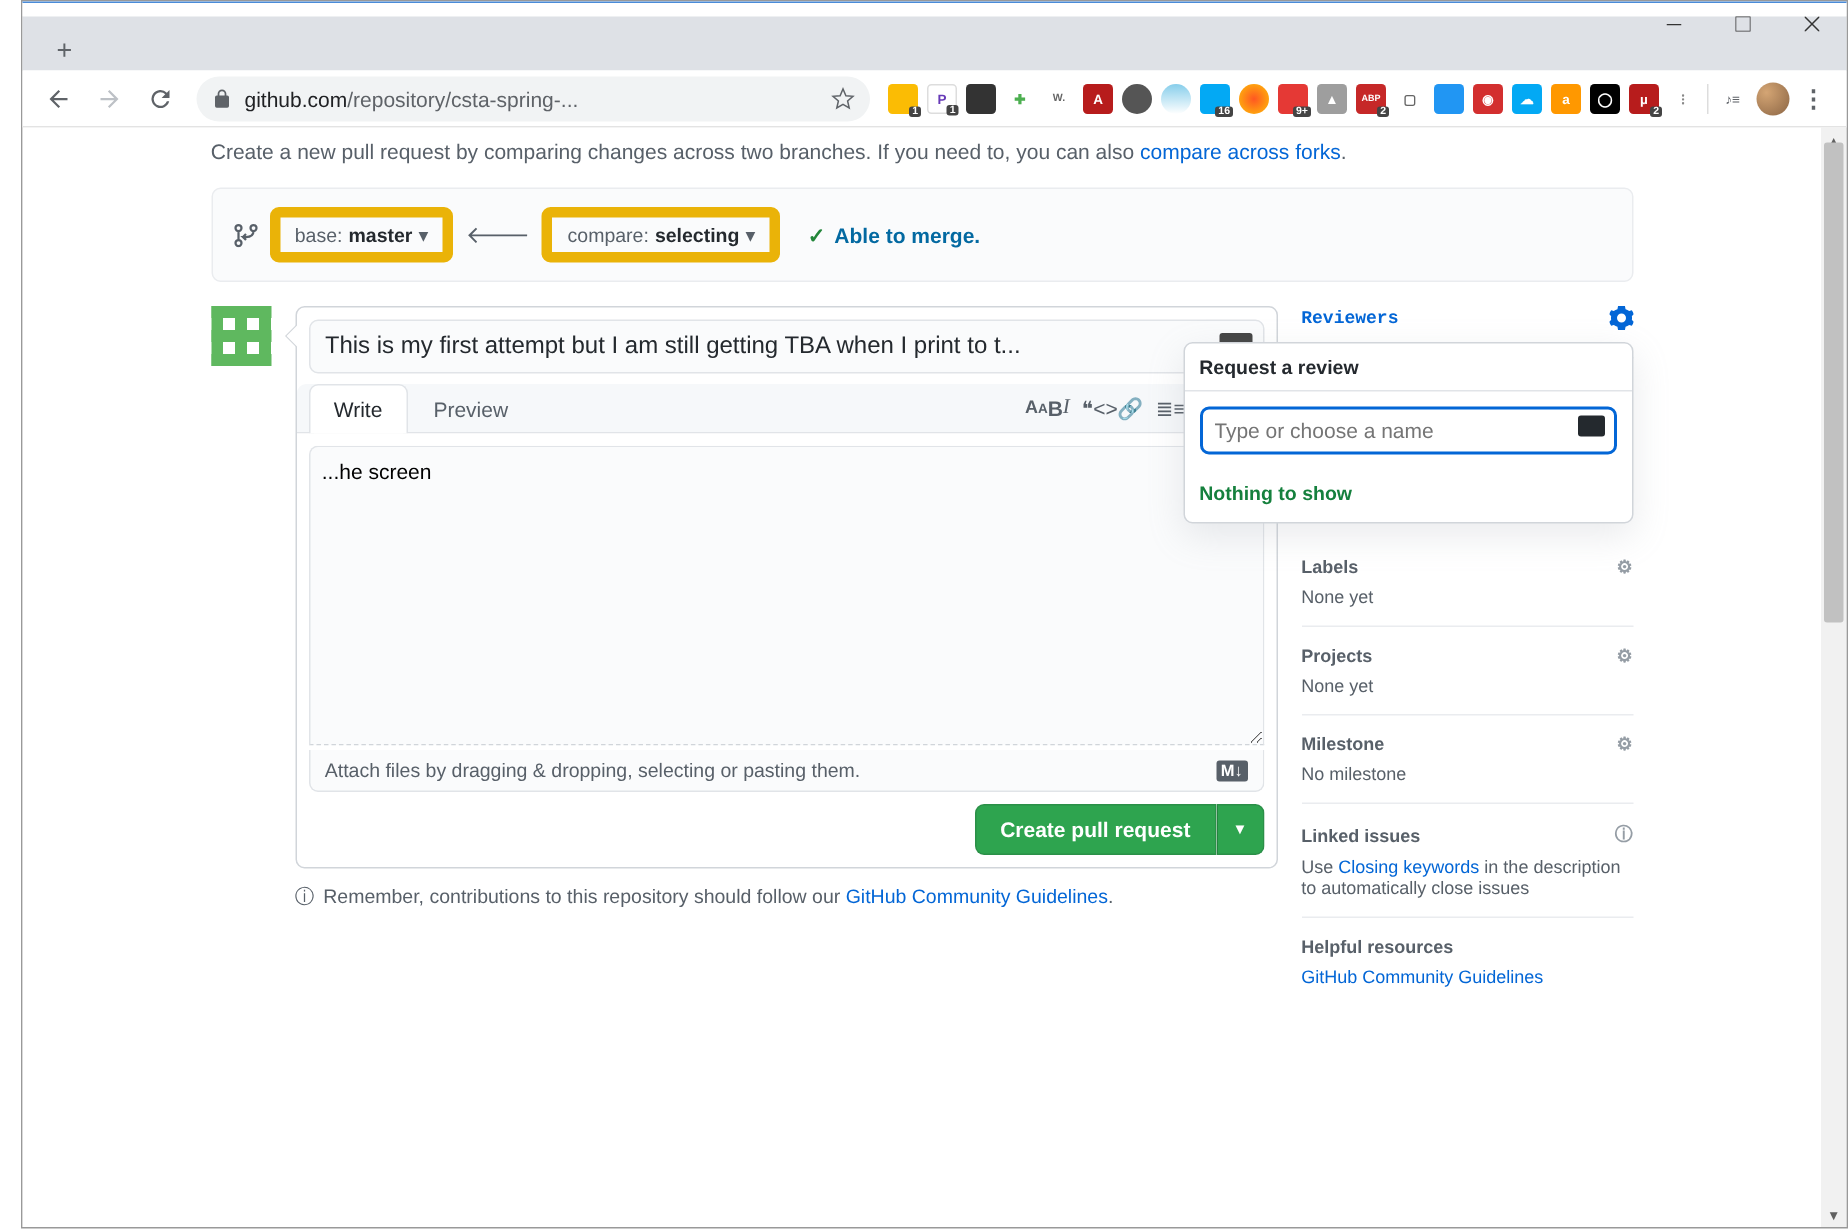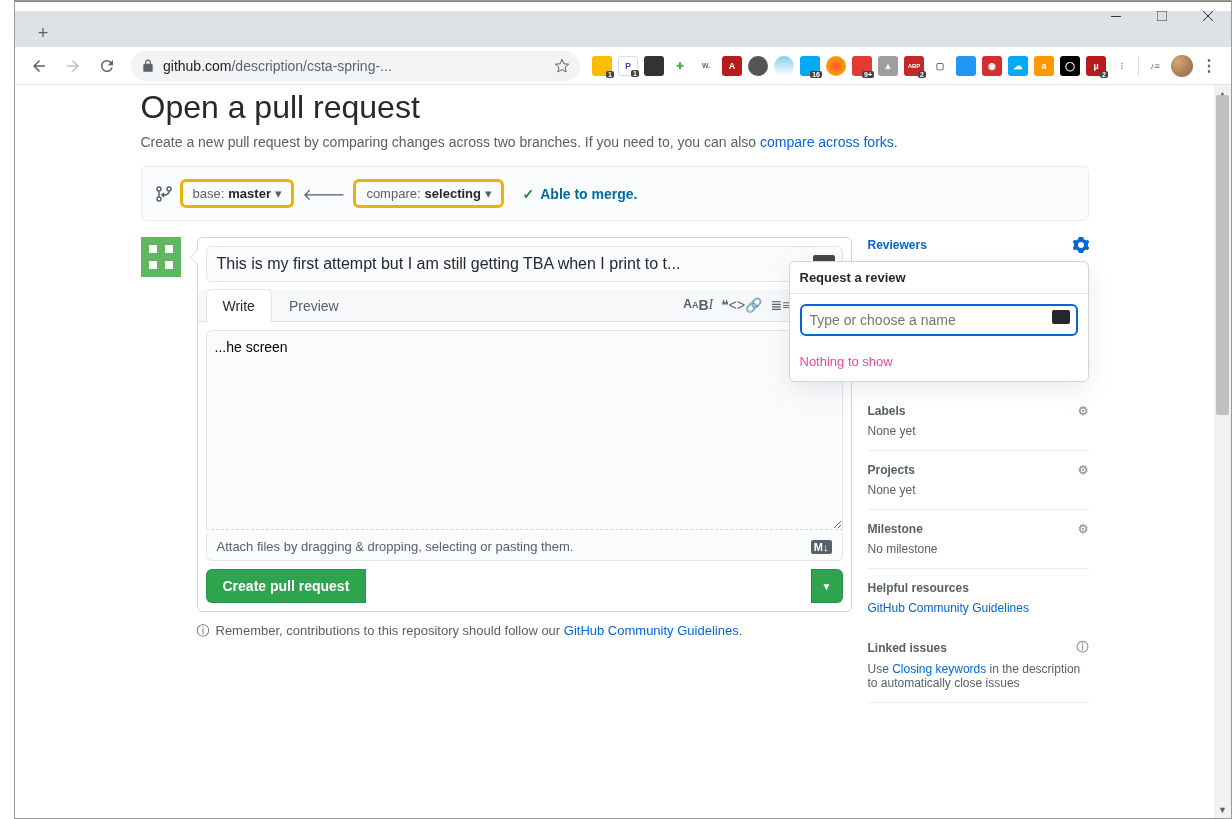--- a/index.html
+++ b/index.html
@@ -122,21 +122,21 @@
     border-radius: 6px;
     padding: 12px 14px;
     display: flex;
     align-items: center;
     gap: 8px;
     font-size: 14px;
   }
   .compare-icon{color:#586069;}
   .branch-btn {
     background: #fafbfc;
-    border: 3px solid #eab308;
+    border: 7px solid #eab308;
     border-radius: 6px;
     padding: 4px 10px;
     font-size: 13px;
     color:#586069;
     display:flex;align-items:center;gap:4px;
   }
   .branch-btn b{color:#24292e;font-weight:600;}
   .arrow-sep{color:#586069;font-size:16px;}
   .merge-status { color:#586069; display:flex;align-items:center;gap:6px;margin-left:10px;}
   .merge-status .check{color:#22863a;font-weight:bold;}
@@ -247,21 +247,21 @@
     padding: 6px 10px;
     border:1px solid #e1e4e8;
     border-top:none;
     border-radius:0 0 6px 6px;
     background:#fafbfc;
     font-size:13px;
     color:#586069;
     display:flex;justify-content:space-between;align-items:center;
   }
   .md-icon{font-size:11px;background:#586069;color:#fff;padding:1px 3px;border-radius:2px;font-weight:bold;}
-  .actions-row{display:flex;justify-content:space-between;padding:0 8px 8px;gap:0;}
+  .actions-row{display:flex;justify-content:flex-end;padding:0 8px 8px;gap:0;}
   .btn-primary{
     background:#2ea44f;
     color:#fff;
     border:1px solid rgba(27,31,35,.15);
     padding: 8px 16px;
     font-size:14px;
     font-weight:600;
     border-radius:6px 0 0 6px;
   }
   .btn-primary-drop{
@@ -275,21 +275,21 @@
   }
   .remember{color:#586069;font-size:13px;margin-top:10px;padding-left:56px;}
   .remember a{color:#0366d6;text-decoration:none;}
   .remember .icn{margin-right:6px;}
 
   .side-section {
     border-bottom: 1px solid #eaecef;
     padding: 12px 0;
     font-size: 12px;
   }
-  .side-section:first-child{padding-top:0;}
+  .side-section:first-child{padding-top:0;font-family:Liberation Mono, monospace;}
   .side-head {
     display:flex;
     justify-content:space-between;
     align-items:center;
     font-weight:600;
     color:#586069;
     margin-bottom:6px;
   }
   .side-head.link{color:#0366d6;}
   .gear{color:#959da5;cursor:pointer;}
@@ -311,21 +311,21 @@
   .popover-input{
     width:100%;
     padding:6px 40px 6px 8px;
     border:2px solid #0366d6;
     border-radius:6px;
     font-size:14px;
     outline:none;
   }
   .popover-input-wrap{position:relative;}
   .pop-badge{position:absolute;right:18px;top:16px;width:18px;height:14px;background:#24292e;border-radius:2px;}
-  .popover-body{padding:8px 10px 12px;color:#ec4899;}
+  .popover-body{padding:8px 10px 12px;color:#15803d;font-weight:bold;}
 
   .vscroll {
     width:17px;
     background:#f1f1f1;
     flex-shrink:0;
     position:relative;
   }
   .vscroll .thumb{
     position:absolute;
     left:2px;right:2px;
@@ -383,21 +383,21 @@
           <path d="M17.65 6.35A8 8 0 1 0 19.73 14h-2.08A6 6 0 1 1 12 6a5.9 5.9 0 0 1 4.22 1.78L13 11h7V4z" fill="#5f6368"></path>
         </svg>
     </div>
     <div class="addr">
       <span class="lock">
         <svg width="14" height="14" viewBox="0 0 24 24">
             <path d="M18 8h-1V6a5 5 0 0 0-10 0v2H6a2 2 0 0 0-2 2v10a2 2 0 0 0 2 2h12a2 2 0 0 0 2-2V10a2 2 0 0 0-2-2zM9 6a3 3 0 0 1 6 0v2H9z" fill="#5f6368"></path>
           </svg>
       </span>
       <span class="domain">github.com</span>
-        <span class="path">/description/csta-spring-...</span>
+        <span class="path">/repository/csta-spring-...</span>
       <span class="star">
         <svg width="16" height="16" viewBox="0 0 24 24">
             <path d="M12 17.3l6.2 3.7-1.6-7 5.4-4.7-7.1-.6L12 2 9.1 8.7 2 9.3l5.4 4.7-1.6 7z" fill="none" stroke="#5f6368" stroke-width="1.5"></path>
           </svg>
       </span>
     </div>
     <div class="exts">
       <div class="ext badge" style="background:#fbbc04" data-b="1"></div>
       <div class="ext badge" style="background:#fff;color:#673ab7;border:1px solid #ddd" data-b="1">P</div>
       <div class="ext" style="background:#333"></div>
@@ -422,21 +422,20 @@
       <div style="width:1px;height:20px;background:#ddd"></div>
       <div class="ext" style="background:#fff;color:#5f6368">♪≡</div>
       <div class="avatar-img"></div>
       <div class="ext" style="background:#fff;color:#5f6368;font-size:16px">⋮</div>
     </div>
   </div>
 
   <div class="content-wrap">
     <div class="content">
       <div class="content-inner">
-        <h1 class="pr-title">Open a pull request</h1>
         <p class="subhead">
           <span>Create a new pull request by comparing changes across two branches. If you need to, you can also </span><a href="#">compare across forks</a>.
         </p>
 
         <div class="range-box">
           <span class="compare-icon">
             <svg width="16" height="16" viewBox="0 0 16 16">
                 <path d="M5 3a2 2 0 1 1-4 0 2 2 0 0 1 4 0zm0 10a2 2 0 1 1-4 0 2 2 0 0 1 4 0zm10-10a2 2 0 1 1-4 0 2 2 0 0 1 4 0zM3 5v6M13 5c0 3-2 4-5 4H6l2 2m-2-2 2-2" fill="none" stroke="#586069" stroke-width="1.5"></path>
               </svg>
           </span>
@@ -542,38 +541,38 @@
             </div>
 
             <div class="side-section">
               <div class="side-head">
                 <span>Milestone</span>
                 <span class="gear">⚙</span>
               </div>
               <div class="side-body">No milestone</div>
             </div>
 
-            <div class="side-section" style="border-bottom:none">
-              <div class="side-head">
-                <span>Helpful resources</span>
-              </div>
-              <div class="side-body">
-                <a href="#">GitHub Community Guidelines</a>
-              </div>
-            </div>
-
             <div class="side-section">
               <div class="side-head">
                 <span>Linked issues</span>
                 <span class="gear">ⓘ</span>
               </div>
               <div class="side-body">
                 <span>Use </span><a href="#">Closing keywords</a><span> in the description to automatically close issues</span>
               </div>
             </div>
+
+            <div class="side-section" style="border-bottom:none">
+              <div class="side-head">
+                <span>Helpful resources</span>
+              </div>
+              <div class="side-body">
+                <a href="#">GitHub Community Guidelines</a>
+              </div>
+            </div>
           </div>
         </div>
       </div>
     </div>
     <div class="vscroll">
       <div class="arr up">▲</div>
       <div class="thumb"></div>
       <div class="arr dn">▼</div>
     </div>
   </div>

